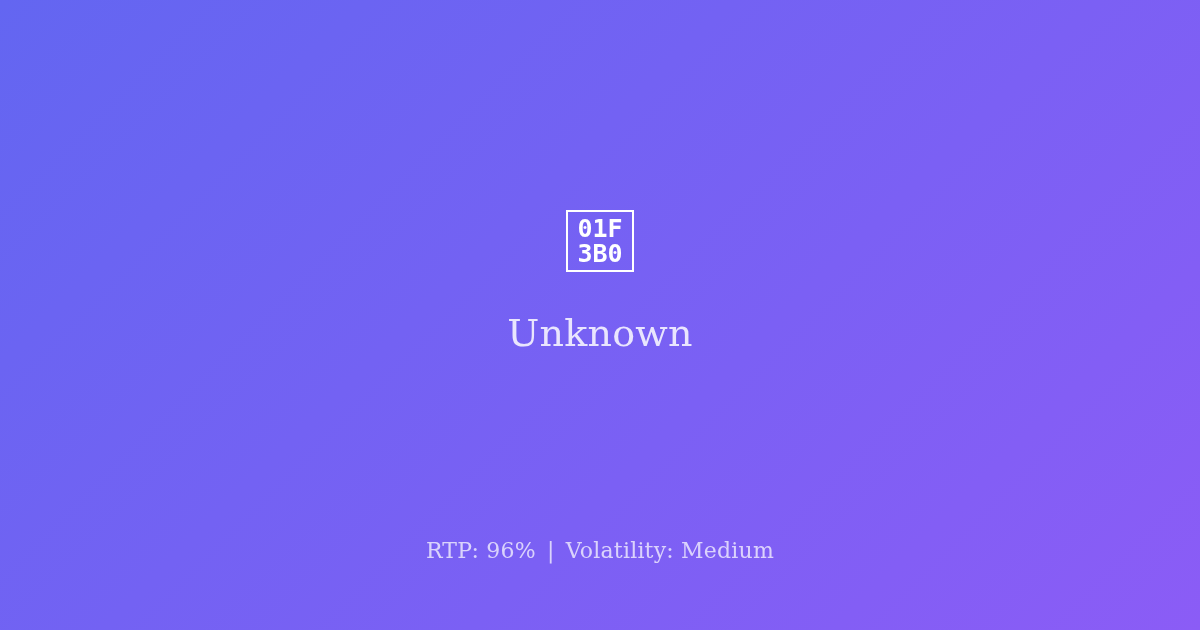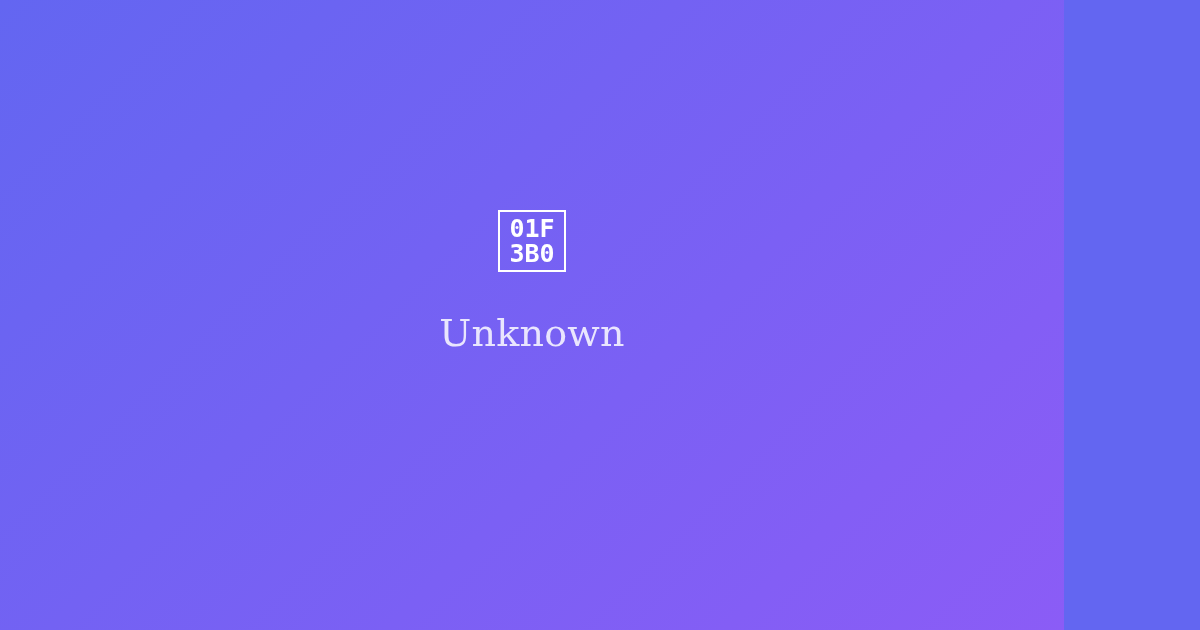--- a/index.html
+++ b/index.html
@@ -13,21 +13,21 @@
     height: 630px;
     overflow: hidden;
     font-family: "DejaVu Serif", "Liberation Serif", serif;
     background: #6366f1;
   }
 
   
   .og-card {
     position: relative;
     box-sizing: border-box;
-    width: 1064px;
+    width: 1200px;
     height: 630px;
     background-image: linear-gradient(135deg, #6366f1 0%, #8b5cf6 100%);
     display: flex;
     flex-direction: column;
     align-items: center;
     justify-content: flex-start;
   }
 
   
   .hero {
@@ -130,14 +130,21 @@
         <span class="tofu-line">3B0</span>
       </span>
 
 
     </div>
 
     <div class="game-subtitle">Unknown</div>
 
   </div>
 
+  <div class="meta-footer">
+    <span>RTP:</span>
+    <span>96%</span>
+    <span class="meta-sep">|</span>
+    <span>Volatility:</span>
+    <span>Medium</span>
+  </div>
 
 </div>
 
 </body></html>

